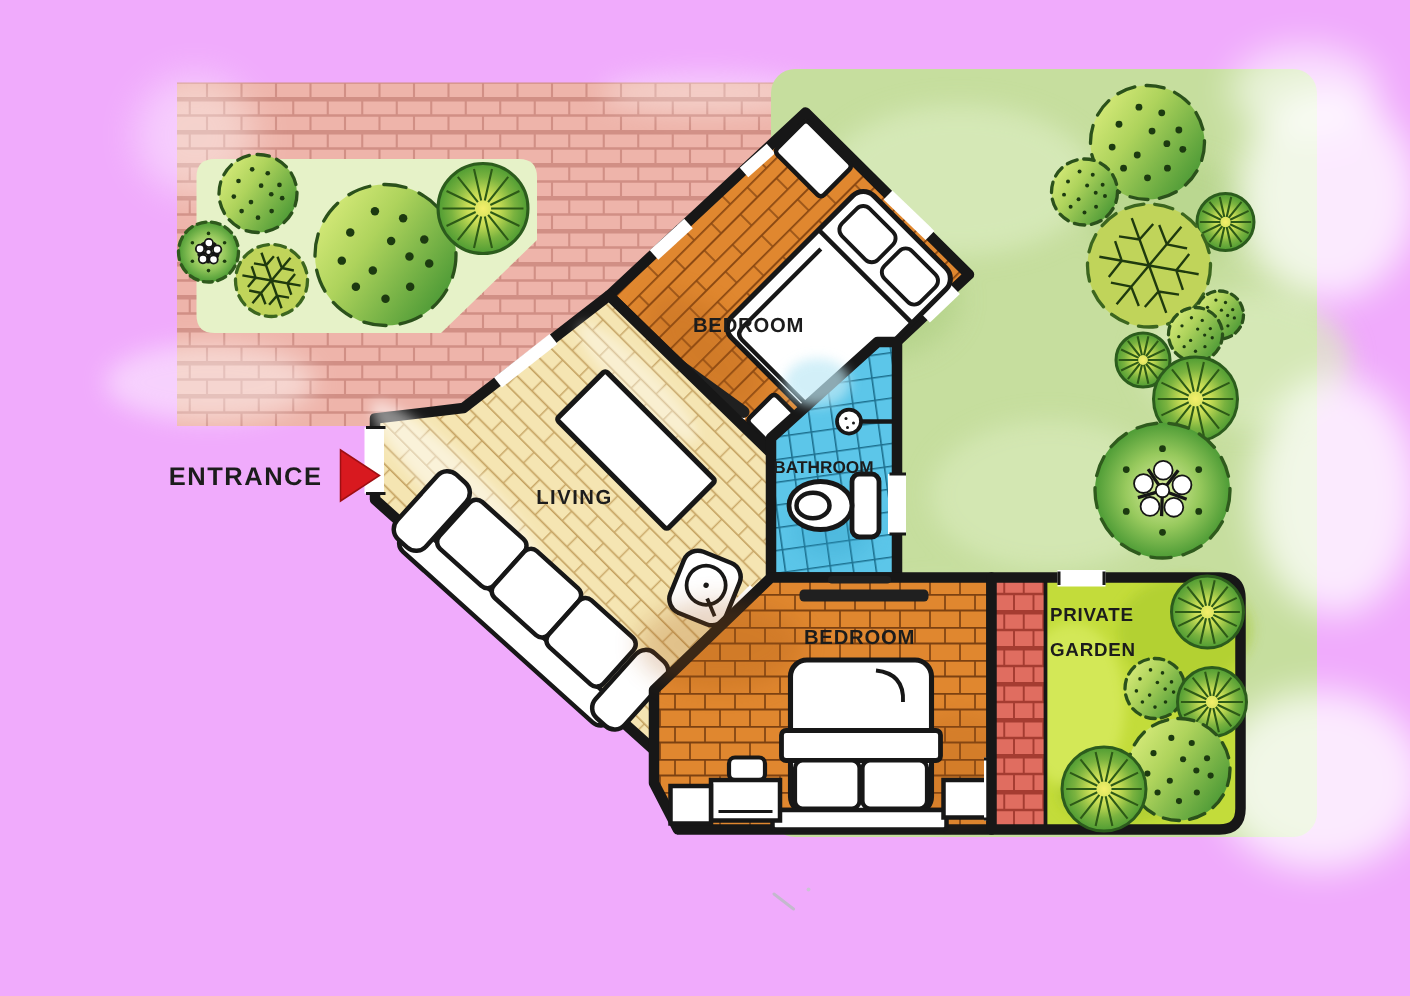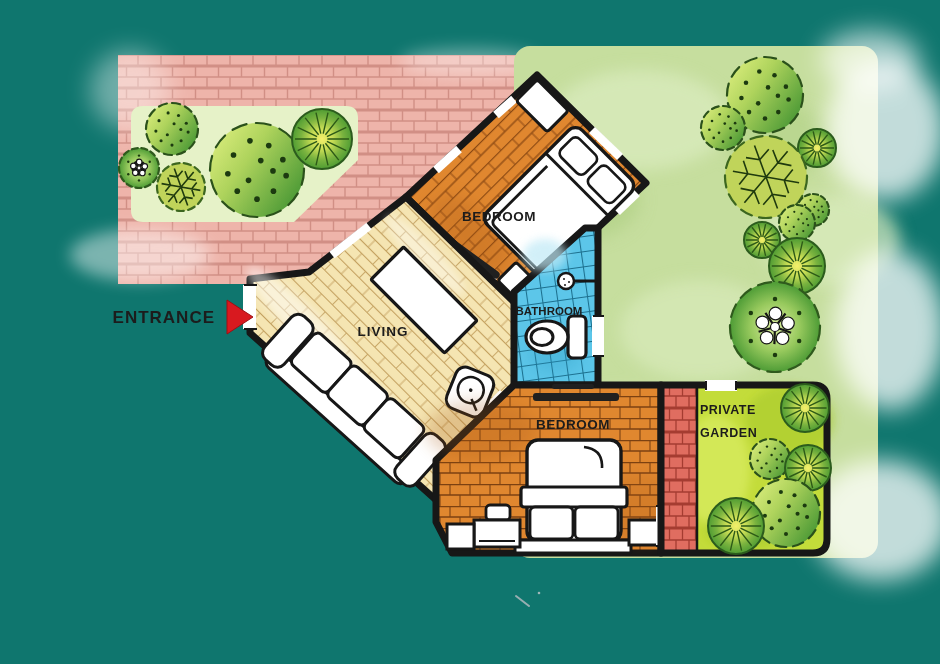--- a/index.html
+++ b/index.html
@@ -1,16 +1,16 @@
 <!DOCTYPE html>
 <html><head>
 <meta charset="utf-8">
 <style>
   html,body{margin:0;padding:0;background:#ffffff;}
-  .stage{position:relative;width:940px;height:664px;background:#0f766e;overflow:hidden;
+  .stage{position:relative;width:940px;height:664px;background:#f0abfc;overflow:hidden;
          font-family:"Liberation Sans", sans-serif;}
   svg text{font-family:"Liberation Sans", sans-serif;font-weight:bold;fill:#1c1c1c;}
   svg{position:absolute;inset:0;}
 </style>
 </head>
 <body>
 
 <div class="stage">
 <svg width="940" height="664" viewBox="0 0 940 664">
   <defs>

